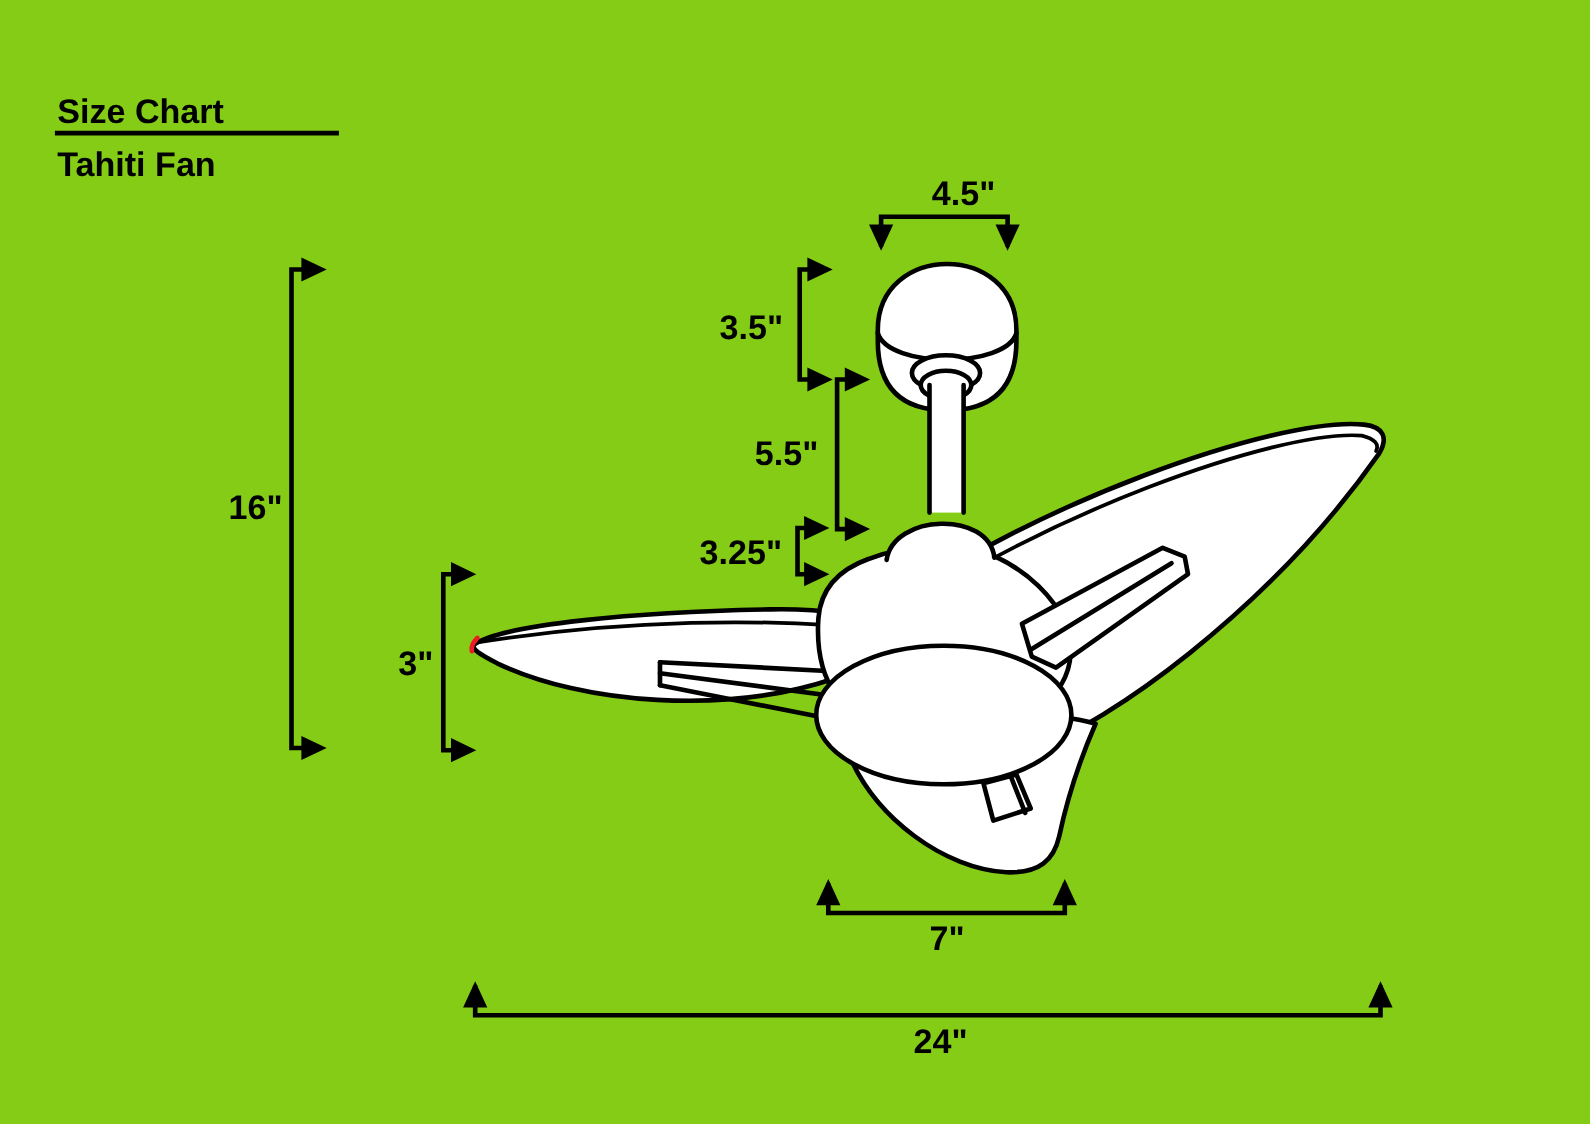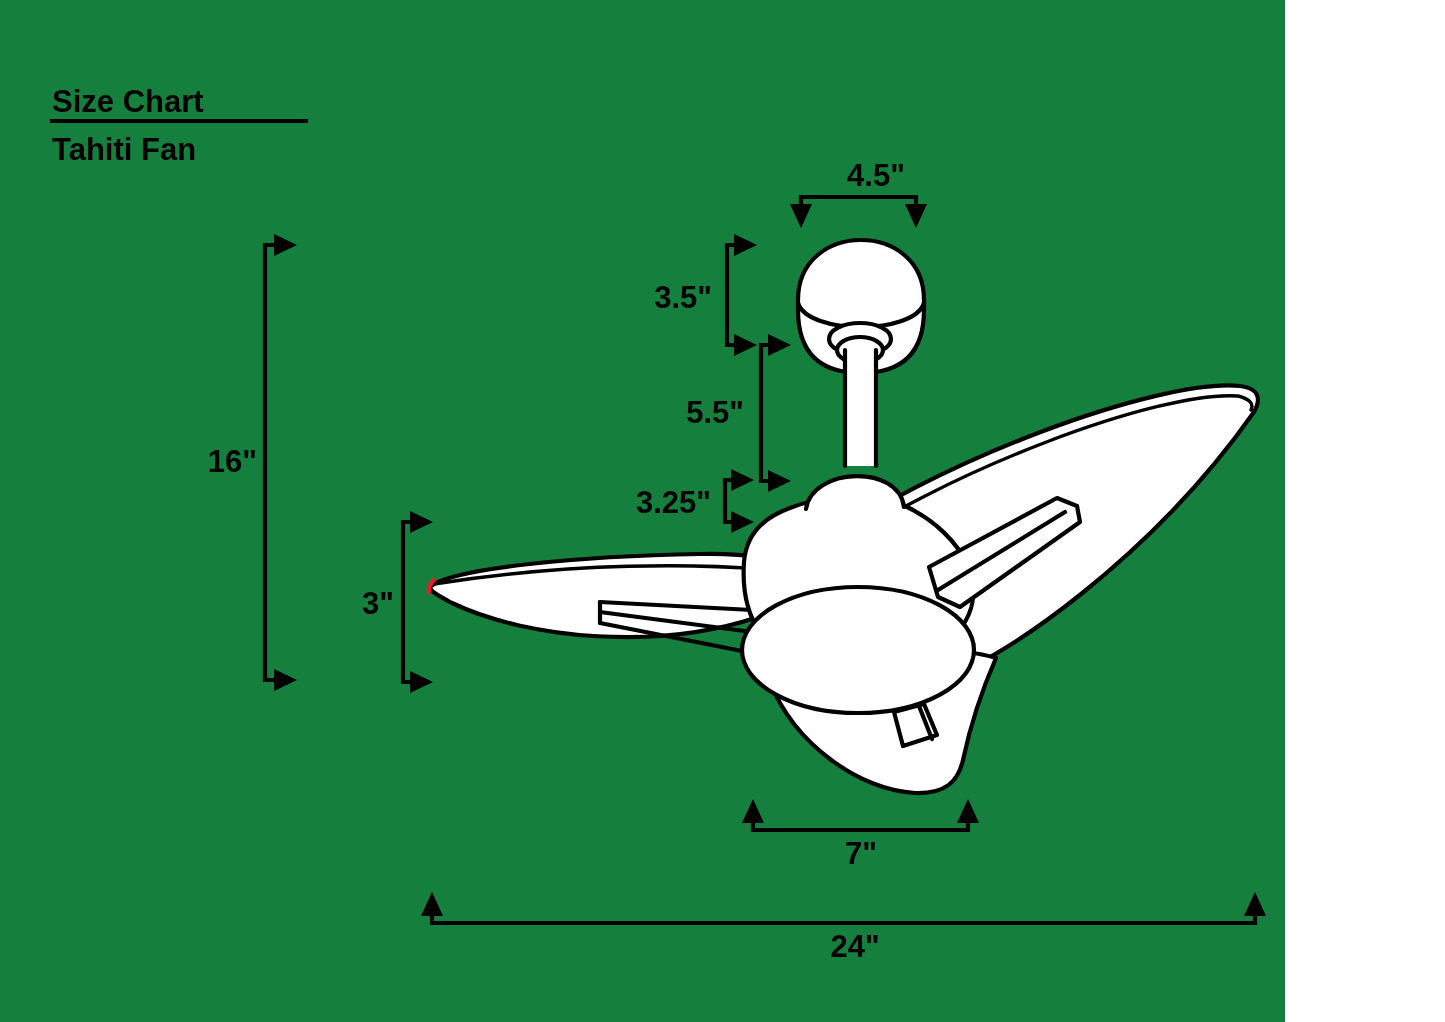--- a/index.html
+++ b/index.html
@@ -1,16 +1,16 @@
 <!DOCTYPE html>
 <html><head>
 <meta charset="utf-8">
 <style>
   html,body{margin:0;padding:0;background:#ffffff;}
-  .stage{position:relative;width:1285px;height:1022px;background:#15803d;overflow:hidden;}
+  .stage{position:relative;width:1445px;height:1022px;background:#84cc16;overflow:hidden;}
   svg{display:block;}
   .art{fill:#ffffff;stroke:#000000;stroke-width:4.2;stroke-linejoin:round;stroke-linecap:round;}
   .line{fill:none;stroke:#000000;stroke-width:4.2;stroke-linejoin:round;stroke-linecap:round;}
   .thin{fill:none;stroke:#000000;stroke-width:3.4;stroke-linecap:round;}
   .dim{fill:none;stroke:#000000;stroke-width:4.2;stroke-linejoin:miter;stroke-linecap:square;}
   .ah{fill:#000000;stroke:none;}
   .lbl{font-family:"Liberation Sans",sans-serif;font-size:31px;font-weight:bold;fill:#000000;}
   .ttl{font-family:"Liberation Sans",sans-serif;font-size:31px;font-weight:bold;fill:#000000;}
   .red{fill:none;stroke:#ec1c24;stroke-width:4.2;stroke-linecap:round;}
 </style>

